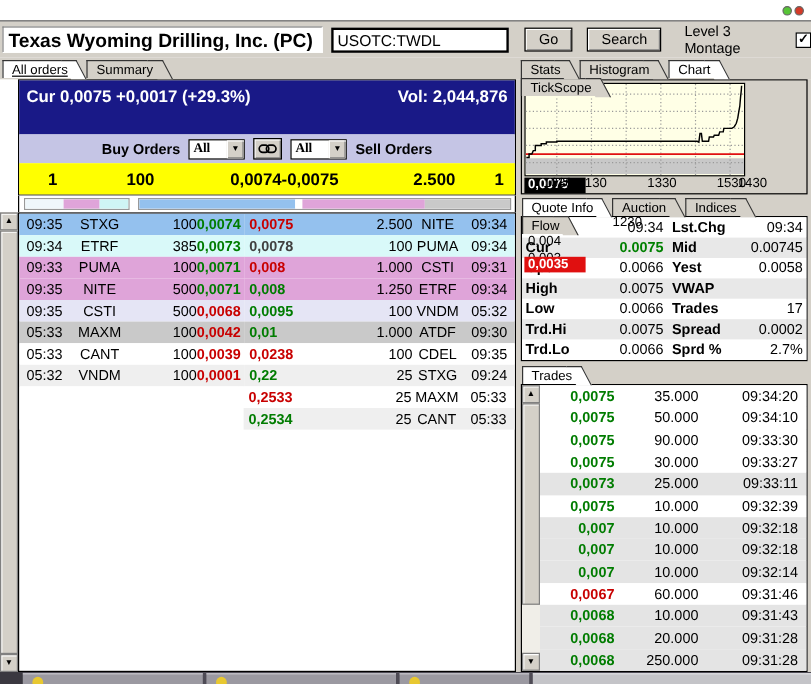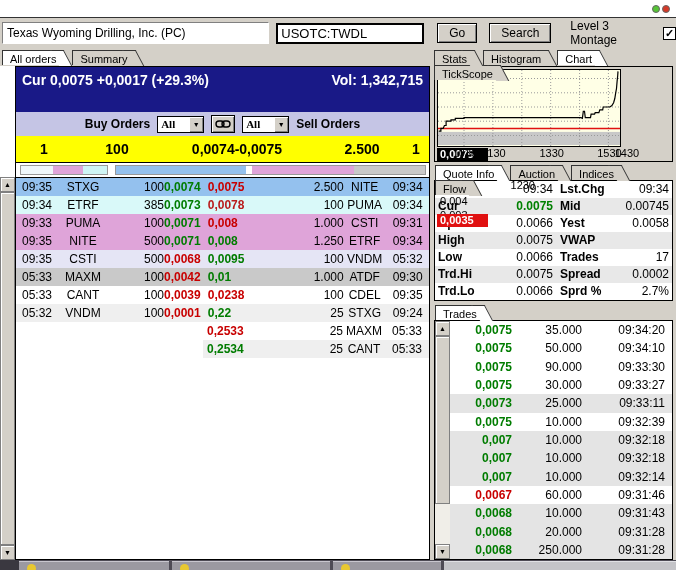--- a/index.html
+++ b/index.html
@@ -15,21 +15,21 @@
          background:inherit; border-top:1px solid #333; border-right:1px solid #333; transform:skewX(28deg); z-index:-1; }
   .tab.active { background:#FFFFFF; font-weight:normal; }
 
   #top-strip { background:#FFFFFF; border-bottom:1px solid #333; height:18px; }
   #top-tabs { position:absolute; left:2px; top:1px; }
   #status-lights { position:absolute; right:6px; top:2px; }
   .light { display:inline-block; width:8px; height:8px; border-radius:50%; border:1px solid #666; margin-left:2px; }
 
   
   #title-row { height:30px; background:#D4D0C8; display:flex; align-items:center; }
-  #company-box { width:270px; margin-left:2px; height:22px; background:#fff; font-weight:normal; font-size:12px;
+  #company-box { width:270px; margin-left:2px; height:22px; background:#fff; font-weight:bold; font-size:16px;
                  padding:3px 4px; border:1px solid; border-color:#808080 #fff #fff #808080; white-space:nowrap; overflow:hidden; }
   #symbol-input { width:148px; height:21px; margin-left:7px; border:2px solid #000; font-size:13px; padding:0 3px;
                  font-family:"Liberation Sans", sans-serif; }
   .btn3d { height:20px; padding:0 11px; background:#D4D0C8; border:1px solid #000; font-size:12px;
            box-shadow:inset 1px 1px 0 #fff, inset -1px -1px 0 #808080; font-family:"Liberation Sans", sans-serif; cursor:default; }
   #go-btn { margin-left:13px; }
   #search-btn { margin-left:12px; }
   #montage-label { margin-left:19px; font-size:12px; }
   #montage-check { display:inline-block; width:13px; height:13px; background:#fff; border:1px solid #000;
                    margin-left:5px; vertical-align:-2px; text-align:center; line-height:11px; font-size:11px; }
@@ -134,31 +134,31 @@
 <div id="title-row">
   <div id="company-box">Texas Wyoming Drilling, Inc. (PC)</div>
   <input id="symbol-input" value="USOTC:TWDL" style="">
   <button id="go-btn" class="btn3d">Go</button>
   <button id="search-btn" class="btn3d">Search</button>
   <span id="montage-label">Level 3 Montage</span>
   <span id="montage-check"><span></span></span>
 </div>
 
 <div id="tabrow2">
-  <div id="left-tabs"><span class="tab active" style="z-index: 2;">All orders</span><span class="tab" style="z-index: 1;">Summary</span></div>
+  <div id="left-tabs"><span class="tab active" style="z-index: 2; text-decoration: underline;">All orders</span><span class="tab" style="z-index: 1;">Summary</span></div>
   <div id="right-tabs"><span class="tab" style="z-index: 4;">Stats</span><span class="tab" style="z-index: 3;">Histogram</span><span class="tab active" style="z-index: 2;">Chart</span><span class="tab" style="z-index: 1;">TickScope</span></div>
 </div>
 
 <div id="main">
 
   <div id="left-panel">
     <div id="m-header">
       <div id="m-blue" style="background: rgb(25, 25, 135);">
         <span>Cur 0,0075 +0,0017 (+29.3%)</span>
-        <span>Vol: 1,342,715</span>
+        <span>Vol: 2,044,876</span>
       </div>
       <div id="m-purple" style="background: rgb(197, 197, 229);">
         <span>Buy Orders</span>
         <span class="dd">
           <span class="val">All</span>
           <span class="arrow"></span>
         </span>
         <button id="link-btn" class="btn3d">
           <svg width="16" height="10" viewBox="0 0 16 10">
             <rect x="1" y="2" width="8" height="6" rx="3" fill="none" stroke="#000" stroke-width="1.4"></rect>
@@ -216,21 +216,21 @@
           </div>
           <div class="ob-row">
             <div class="ob-bid" style="background: rgb(217, 249, 249);">
               <span class="c-time">09:34</span>
               <span class="c-mmid">ETRF</span>
               <span class="c-size">385</span>
               <span class="c-price" style="color: rgb(0, 124, 0);">0,0073</span>
             </div>
             <div class="ob-gap"></div>
             <div class="ob-ask" style="background: rgb(217, 249, 249);">
-              <span class="c-price" style="color: #b91c1c;">0,0078</span>
+              <span class="c-price" style="color: #404040;">0,0078</span>
               <span class="c-size">100</span>
               <span class="c-mmid">PUMA</span>
               <span class="c-time">09:34</span>
             </div>
           </div>
           <div class="ob-row">
             <div class="ob-bid" style="background: rgb(223, 164, 217);">
               <span class="c-time">09:33</span>
               <span class="c-mmid">PUMA</span>
               <span class="c-size">100</span>

